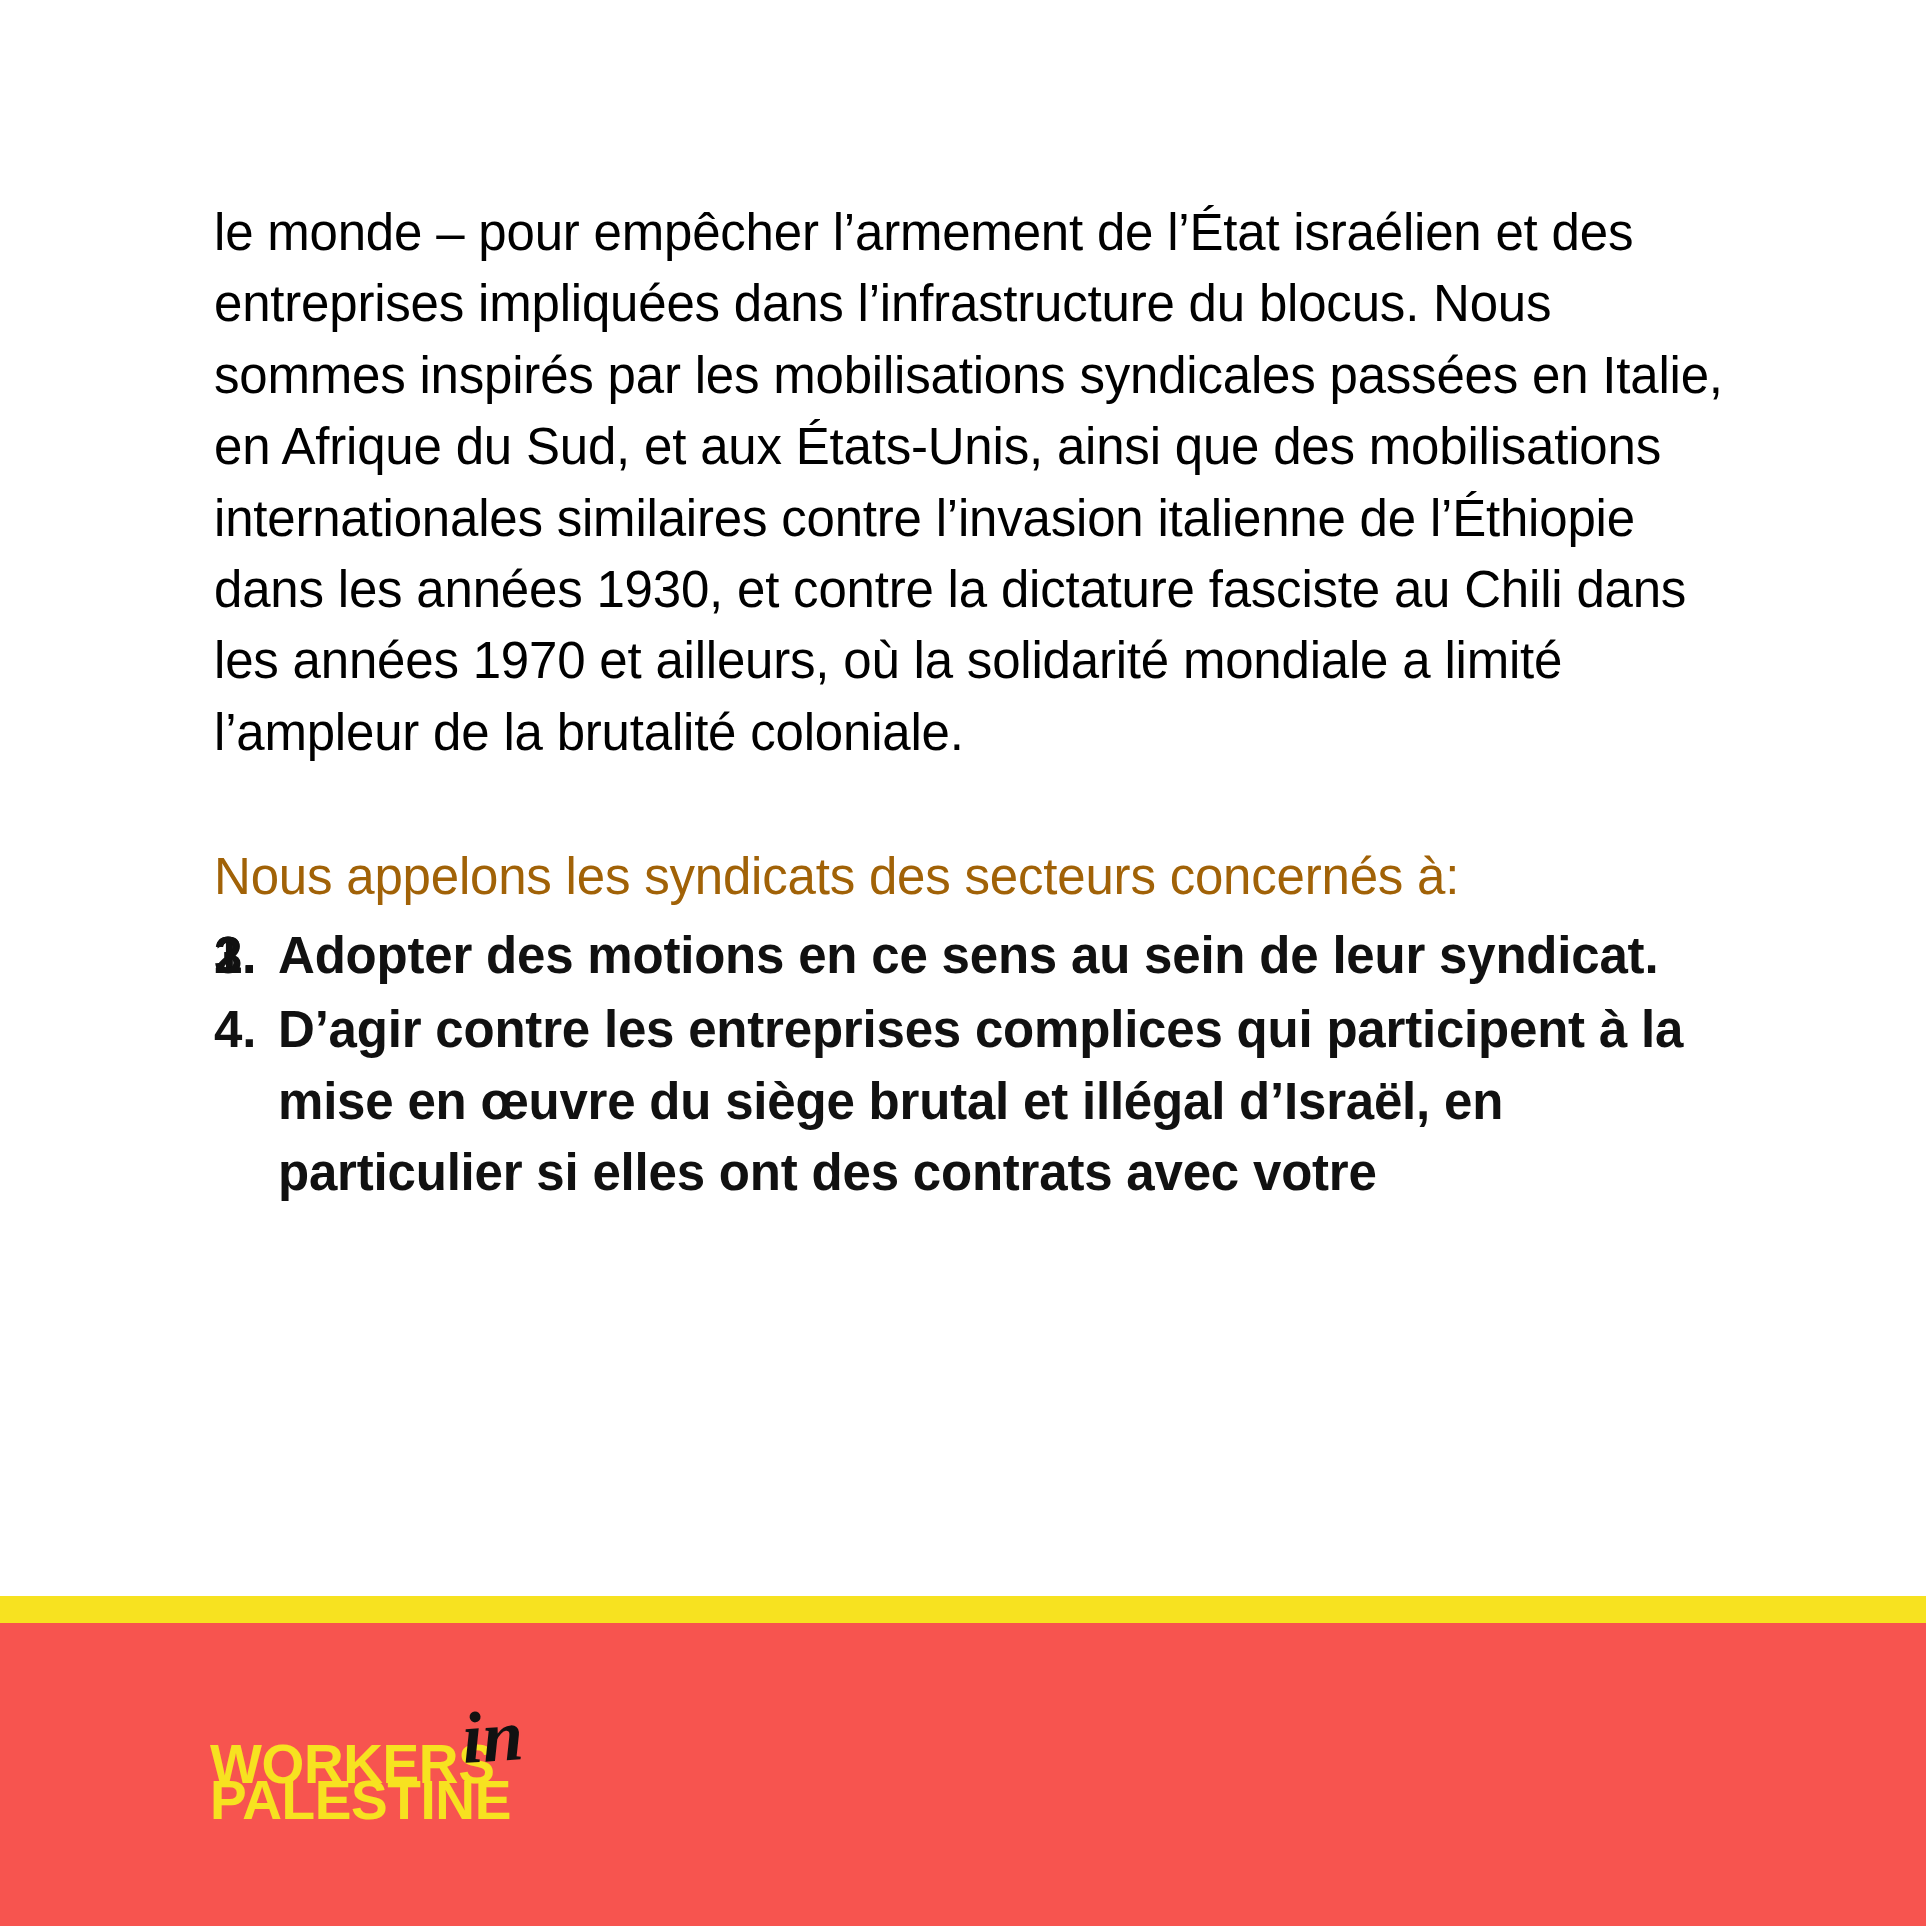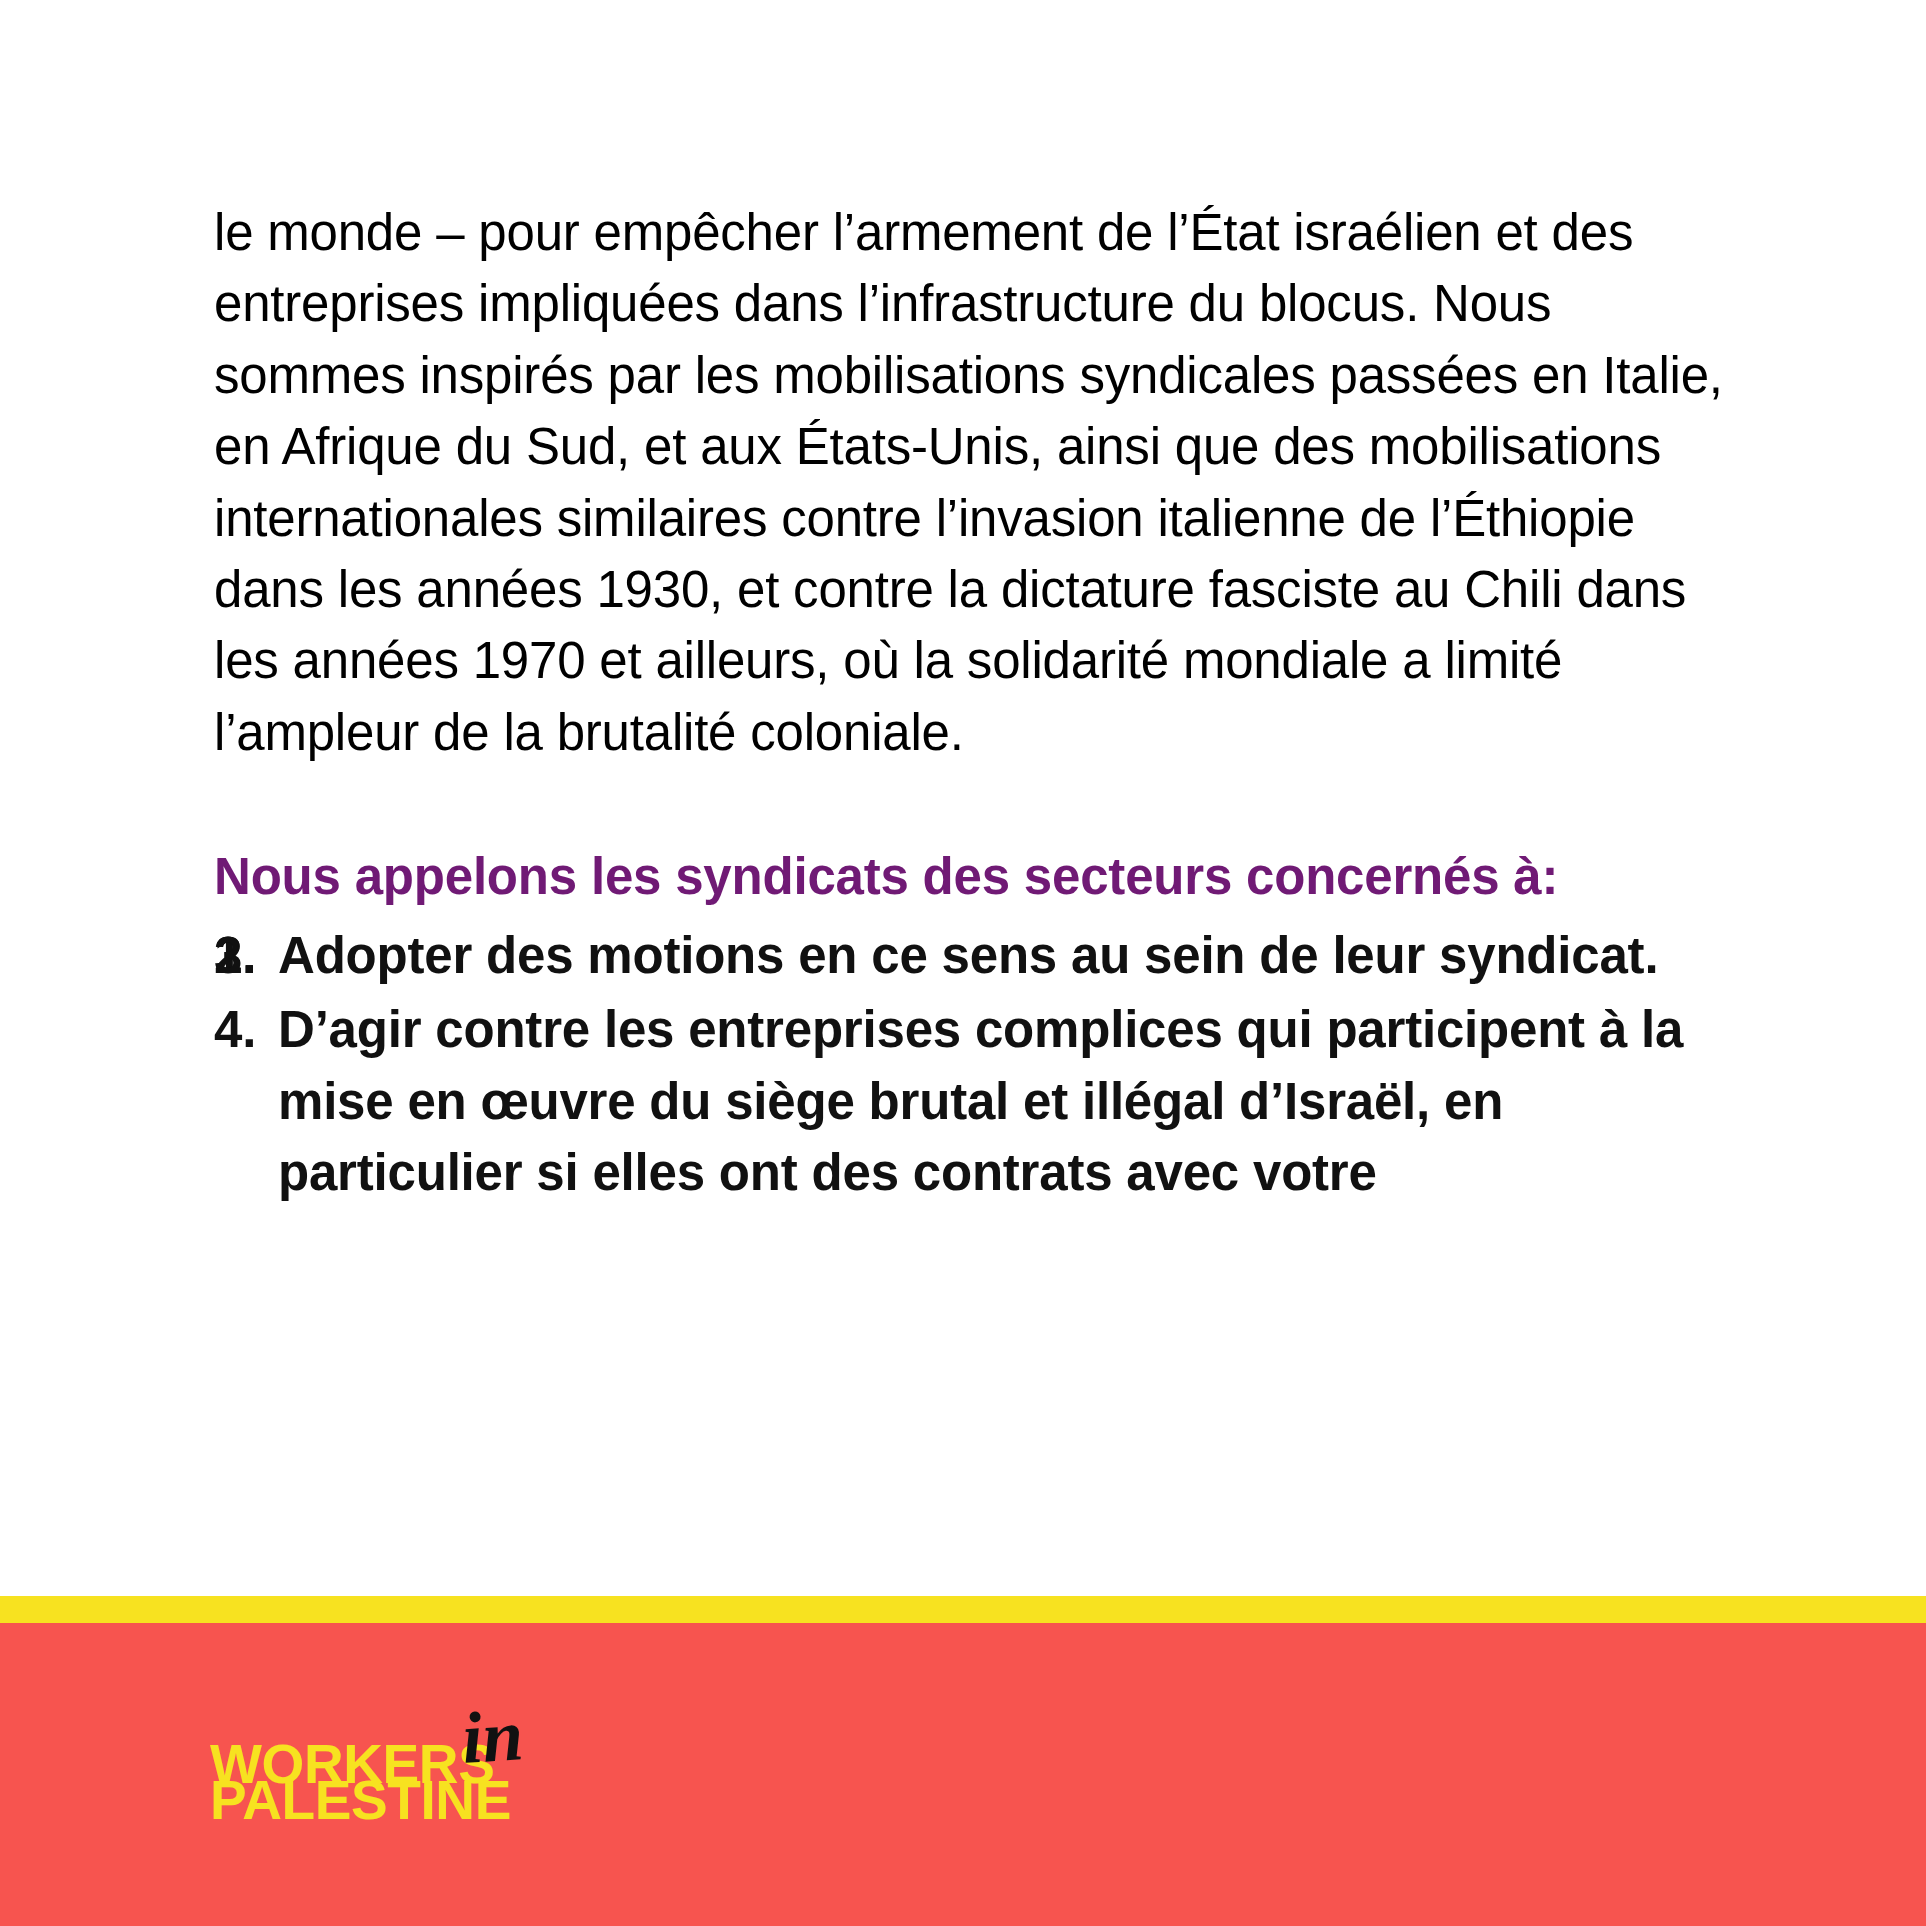--- a/index.html
+++ b/index.html
@@ -39,24 +39,24 @@
     font-weight: 400;
   }
 
   .spacer-block {
     height: 73px;
   }
 
   .call-line {
     font-size: 51px;
     line-height: 1.40;
-    color: #701a75;
+    color: #a16207;
     letter-spacing: -0.2px;
     margin: 0 0 7.7px 0;
-    font-weight: 700;
+    font-weight: 400;
   }
 
   ol.demands {
     list-style: none;
     margin: 0;
     padding: 0;
   }
 
   ol.demands li {
     position: relative;

